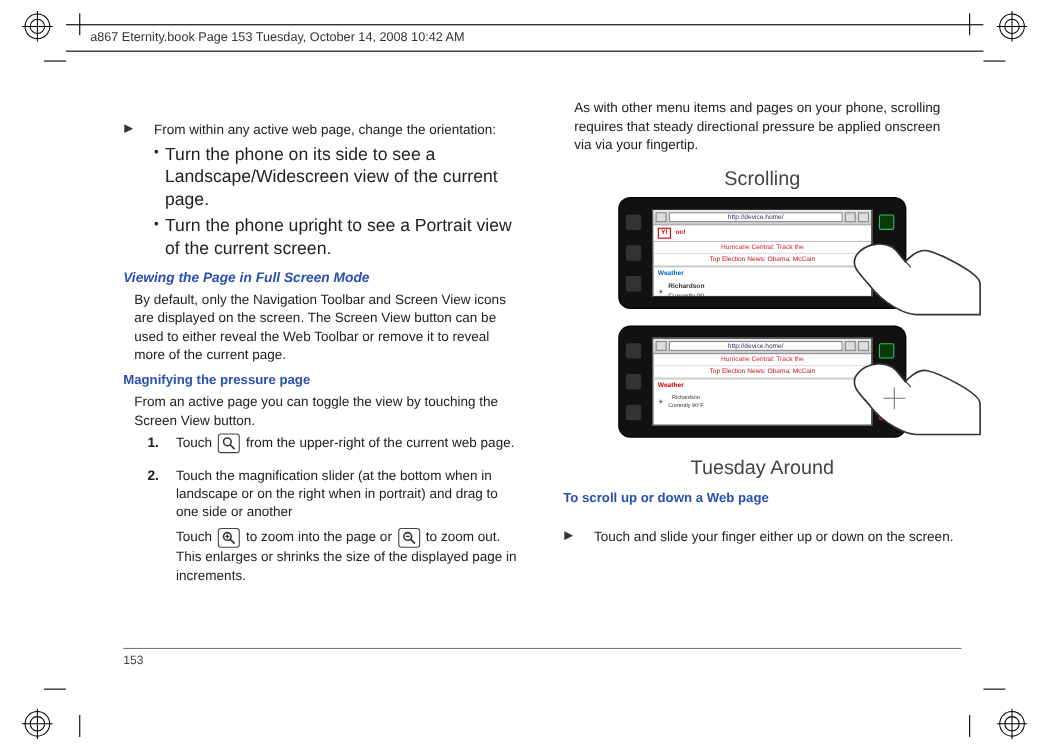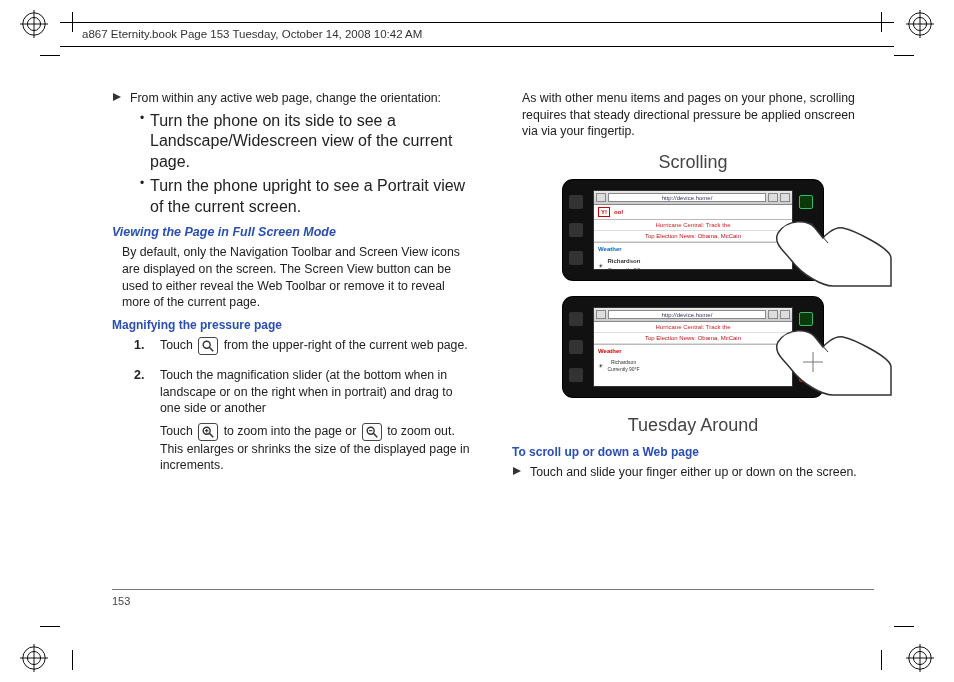--- a/index.html
+++ b/index.html
@@ -61,22 +61,23 @@
     gap: 38px;
   }
   .col {
     flex: 1;
     font-size: 12.3px;
     line-height: 1.35;
   }
   .col p { margin-bottom: 4px; }
   .arrow-item {
     display: flex;
-    gap: 6px;
+    gap: 16px;
     margin-bottom: 4px;
+    margin-top: 20px;
   }
   .arrow-item .arrow { flex: 0 0 12px; }
   .bullets { margin: 3px 0 6px 28px; }
   .bullets li {
     list-style: none;
     position: relative;
     font-size: 16px;
     line-height: 1.3;
     margin-bottom: 3px;
     padding-left: 10px;
@@ -297,20 +298,21 @@
     </div>
     <ul class="bullets">
       <li>Turn the phone on its side to see a Landscape/Widescreen view of the current page.</li>
       <li>Turn the phone upright to see a Portrait view of the current screen.</li>
     </ul>
 
     <div class="section-head">Viewing the Page in Full Screen Mode</div>
     <p class="body-indent">By default, only the Navigation Toolbar and Screen View icons are displayed on the screen. The Screen View button can be used to either reveal the Web Toolbar or remove it to reveal more of the current page.</p>
 
     <div class="subhead">Magnifying the pressure page</div>
+    <p class="body-indent">From an active page you can toggle the view by touching the Screen View button.</p>
 
     <div class="numlist">
       <div class="row">
         <div class="num">1.</div>
         <div class="txt">
           <p>
             <span>Touch </span>
             <span class="iconbox">
               <svg viewBox="0 0 16 16">
                   <circle cx="6.5" cy="6.5" r="4" fill="none" stroke="#333" stroke-width="1.6"></circle>

